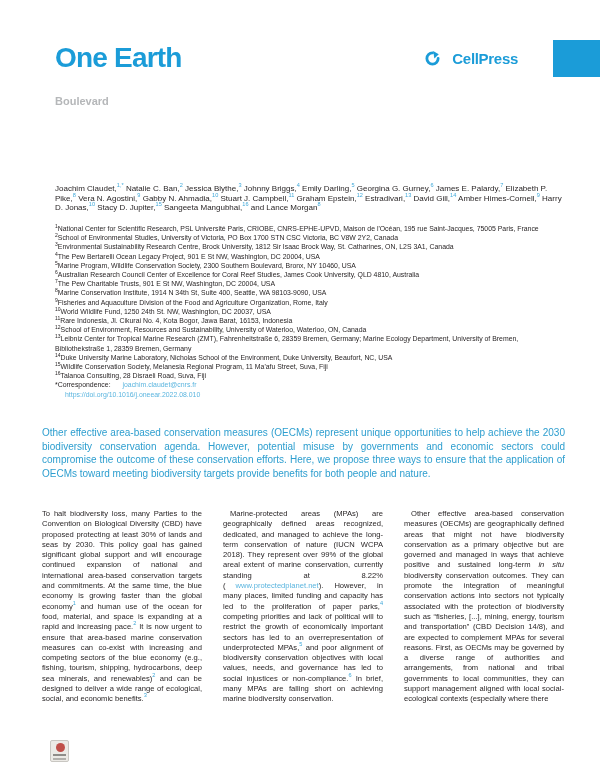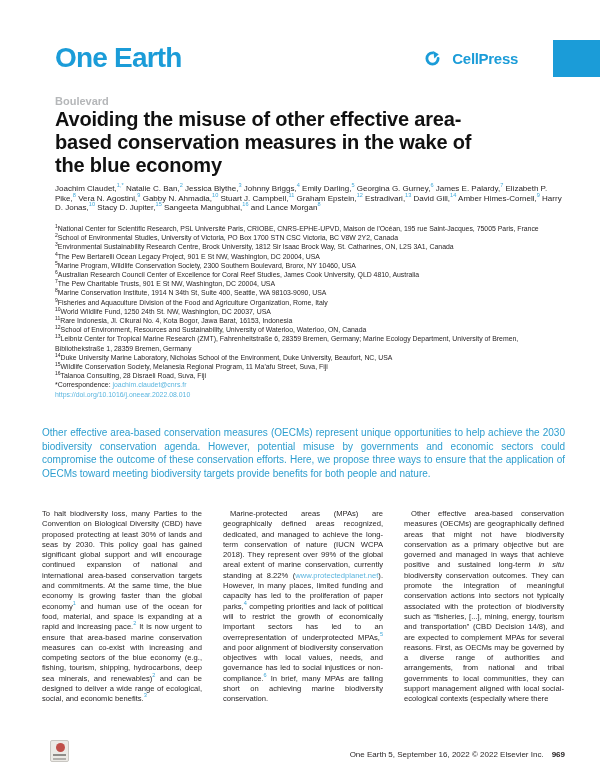--- a/index.html
+++ b/index.html
@@ -37,21 +37,21 @@
   }
   sup.asup, sup.ref {
     font-size:5.6px; color:#3fa8d9; line-height:0; vertical-align:super;
   }
   .affils {
     position:absolute; top:224px; left:55px; width:512px;
     font-size:6.9px; line-height:9.2px; color:#231f20;
   }
   .affils sup { font-size:5px; line-height:0; color:#231f20; }
   .corr { color:#231f20; }
-  a.lnk { color:#5bb5df; text-decoration:none; }
+  a.lnk { color:#5bb5df; text-decoration:none;margin-left:10px; }
   
   .summary {
     position:absolute; top:426px; left:42px; width:523px;
     font-size:10px; line-height:13.7px; color:#2d9ecf; text-align:justify;
   }
   
   .body-cols {
     position:absolute; top:509px; left:42px; width:523px;
     display:flex; gap:21px;
   }
@@ -92,21 +92,20 @@
       <path d="M12 3a9 9 0 1 0 9 9" fill="none" stroke="#1b9cd8" stroke-width="4.5" stroke-linecap="round"></path>
       <path d="M13 0 l9 5 -7 7 z" fill="#1b9cd8"></path>
     </svg>
     <span>CellPress</span>
   </div>
 
   <div class="corner-tab"></div>
 
   <div class="kicker">Boulevard</div>
 
-  <h1 class="title">Avoiding the misuse of other effective area-based conservation measures in the wake of the blue economy</h1>
 
   <div class="authors"><span>Joachim Claudet,<sup class="asup">1,*</sup></span> <span>Natalie C. Ban,<sup class="asup">2</sup></span> <span>Jessica Blythe,<sup class="asup">3</sup></span> <span>Johnny Briggs,<sup class="asup">4</sup></span> <span>Emily Darling,<sup class="asup">5</sup></span> <span>Georgina G. Gurney,<sup class="asup">6</sup></span> <span>James E. Palardy,<sup class="asup">7</sup></span> <span>Elizabeth P. Pike,<sup class="asup">8</sup></span> <span>Vera N. Agostini,<sup class="asup">9</sup></span> <span>Gabby N. Ahmadia,<sup class="asup">10</sup></span> <span>Stuart J. Campbell,<sup class="asup">11</sup></span> <span>Graham Epstein,<sup class="asup">12</sup></span> <span>Estradivari,<sup class="asup">13</sup></span> <span>David Gill,<sup class="asup">14</sup></span> <span>Amber Himes-Cornell,<sup class="asup">9</sup></span> <span>Harry D. Jonas,<sup class="asup">10</sup></span> <span>Stacy D. Jupiter,<sup class="asup">15</sup></span> <span>Sangeeta Mangubhai,<sup class="asup">16</sup></span> <span>and Lance Morgan<sup class="asup">8</sup></span> </div>
 
   <div class="affils">
     <div id="affil-lines">
         <div><sup>1</sup>National Center for Scientific Research, PSL Université Paris, CRIOBE, CNRS-EPHE-UPVD, Maison de l'Océan, 195 rue Saint-Jacques, 75005 Paris, France</div>
         <div><sup>2</sup>School of Environmental Studies, University of Victoria, PO Box 1700 STN CSC Victoria, BC V8W 2Y2, Canada</div>
         <div><sup>3</sup>Environmental Sustainability Research Centre, Brock University, 1812 Sir Isaac Brock Way, St. Catharines, ON, L2S 3A1, Canada</div>
         <div><sup>4</sup>The Pew Bertarelli Ocean Legacy Project, 901 E St NW, Washington, DC 20004, USA</div>
         <div><sup>5</sup>Marine Program, Wildlife Conservation Society, 2300 Southern Boulevard, Bronx, NY 10460, USA</div>
@@ -143,17 +142,14 @@
         <p class="indent">Other effective area-based conservation measures (OECMs) are geographically defined areas that might not have biodiversity conservation as a primary objective but are governed and managed in ways that achieve positive and sustained long-term <i>in situ</i> biodiversity conservation outcomes. They can promote the integration of meaningful conservation actions into sectors not typically associated with the protection of biodiversity such as “fisheries, [...], mining, energy, tourism and transportation” (CBD Decision 14/8), and are expected to complement MPAs for several reasons. First, as OECMs may be governed by a diverse range of authorities and arrangements, from national and tribal governments to local communities, they can support management aligned with local social-ecological contexts (especially where there</p>
       </div>
     </div>
 
   <div class="crossmark">
     <div class="dot"></div>
     <div class="bar1"></div>
     <div class="bar2"></div>
   </div>
 
-  <div class="footer-text">
-    <span>One Earth 5, September 16, 2022 © 2022 Elsevier Inc.</span><span class="page-num">969</span>
-  </div>
 
 </div>
 
 </body></html>

